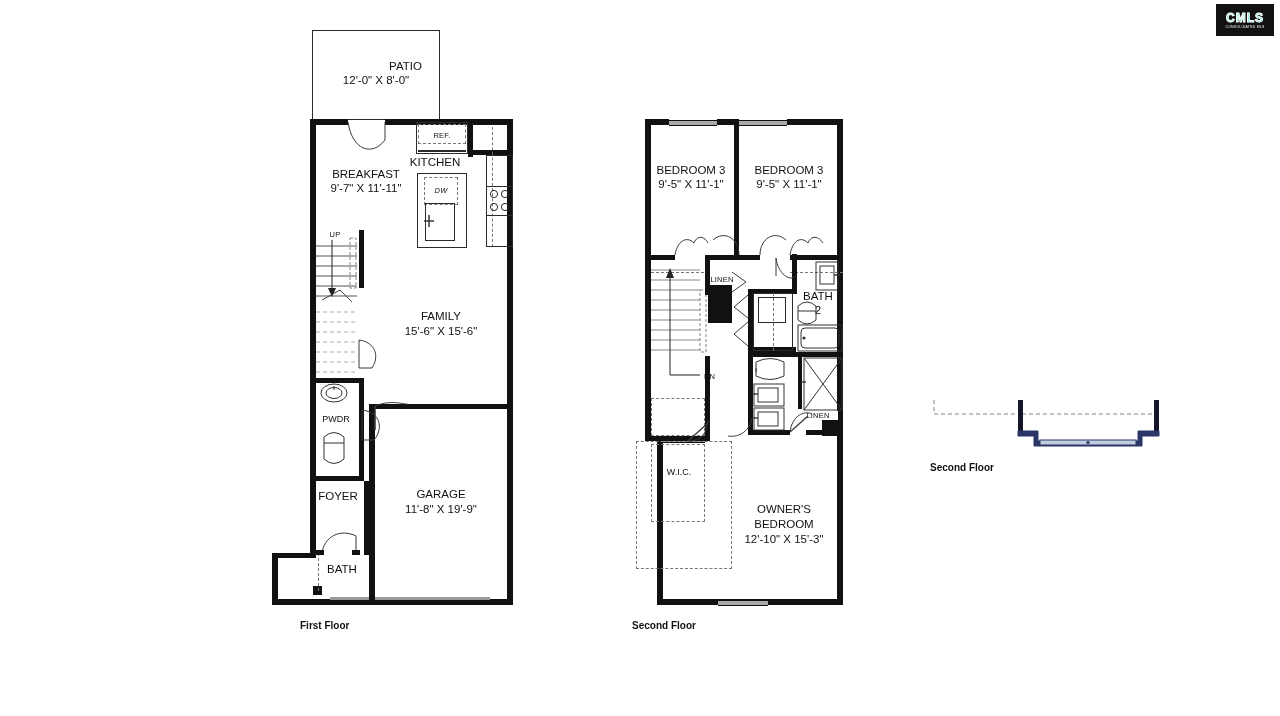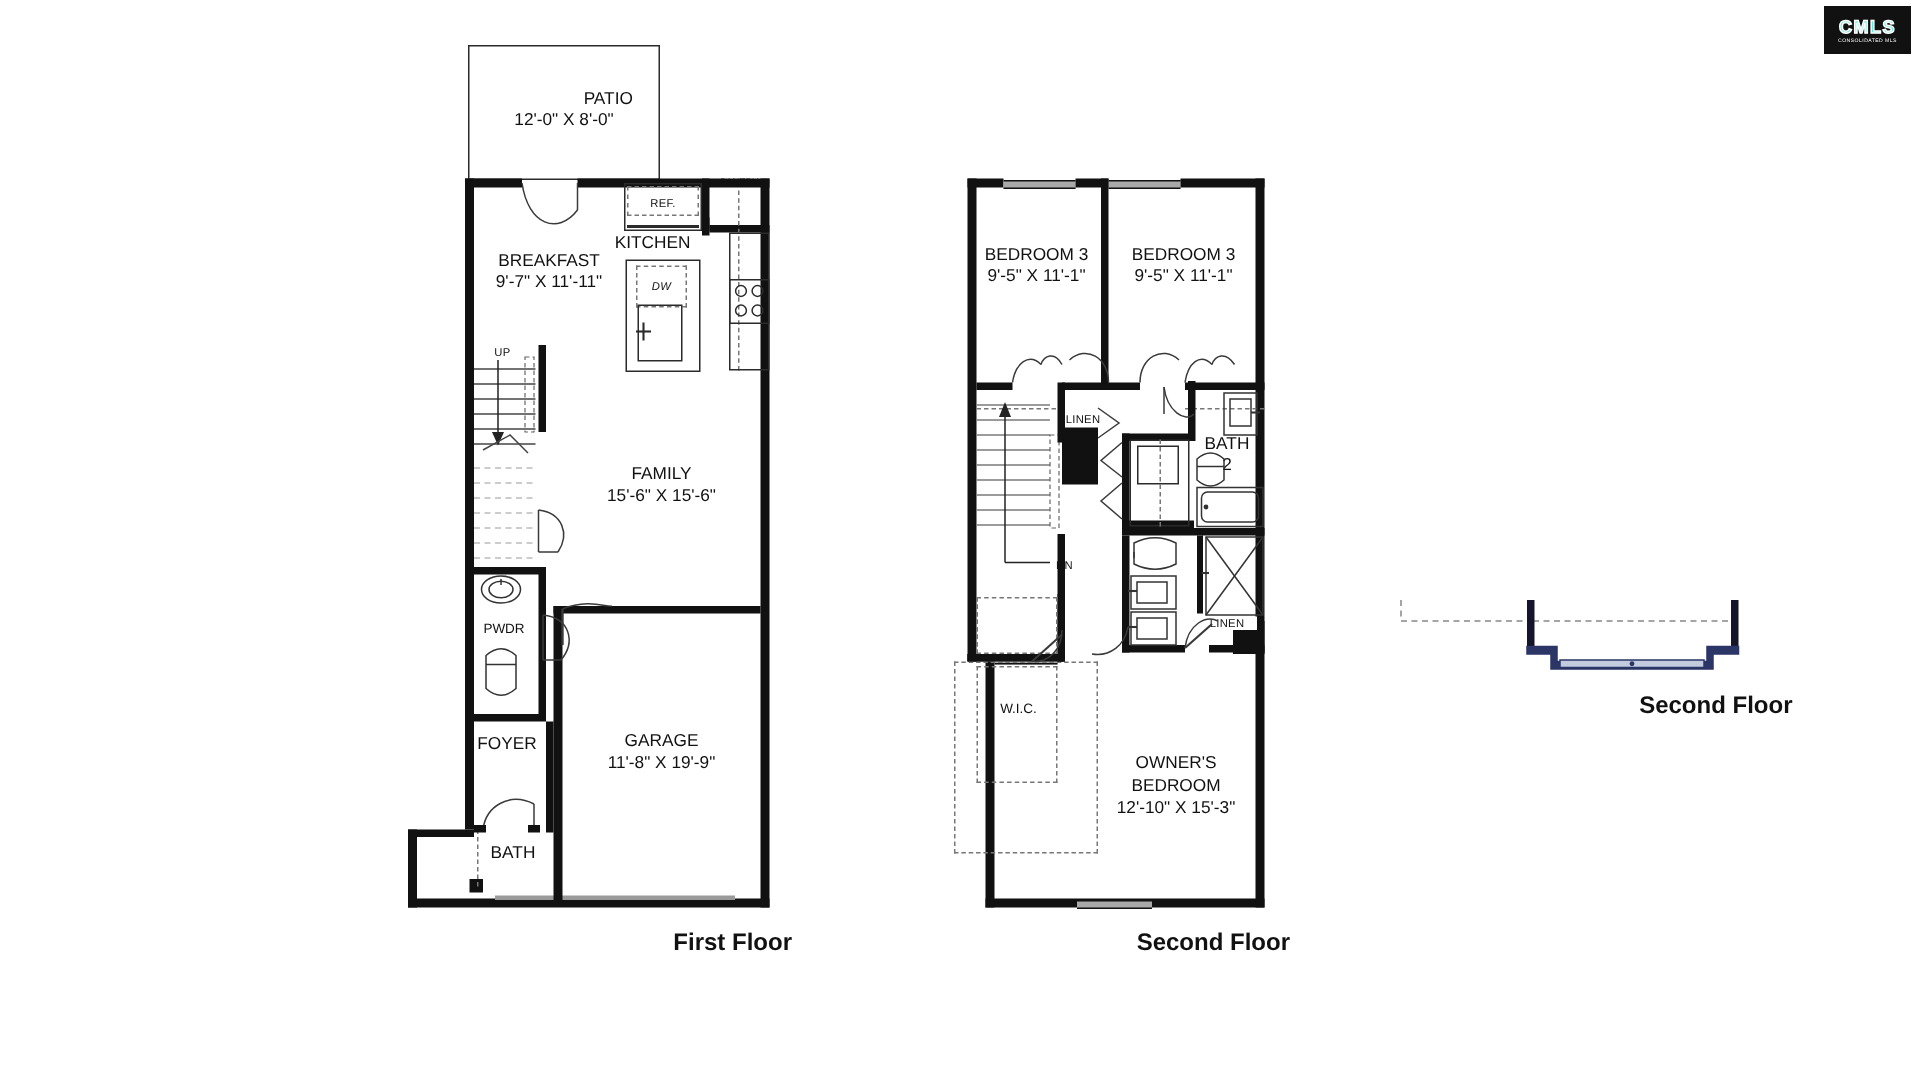--- a/index.html
+++ b/index.html
@@ -29,21 +29,21 @@
   .dashv{position:absolute;border-left:1px dashed #777;}
   .box{position:absolute;border:1px solid #2b2b2b;box-sizing:border-box;background:transparent;}
   .boxd{position:absolute;border:1px dashed #777;box-sizing:border-box;}
   .fill{position:absolute;background:#111;}
   .lbl{position:absolute;text-align:center;line-height:1.22;white-space:nowrap;}
   .rm{font-size:11.5px;}
   .rmdim{font-size:11.5px;}
   .tiny{font-size:7.5px;letter-spacing:.2px;}
   .tiny2{font-size:6.3px;letter-spacing:.1px;}
   .small{font-size:9px;}
-  .cap{position:absolute;font-size:16px;font-weight:bold;text-align:right;}
+  .cap{position:absolute;font-size:10px;font-weight:bold;text-align:left;}
 
   svg.ov{position:absolute;left:0;top:0;overflow:visible;}
 
   
   #elevG{position:absolute;left:930px;top:398px;width:265px;height:60px;}
 </style>
 </head>
 <body>
 
 <div id="stage">

